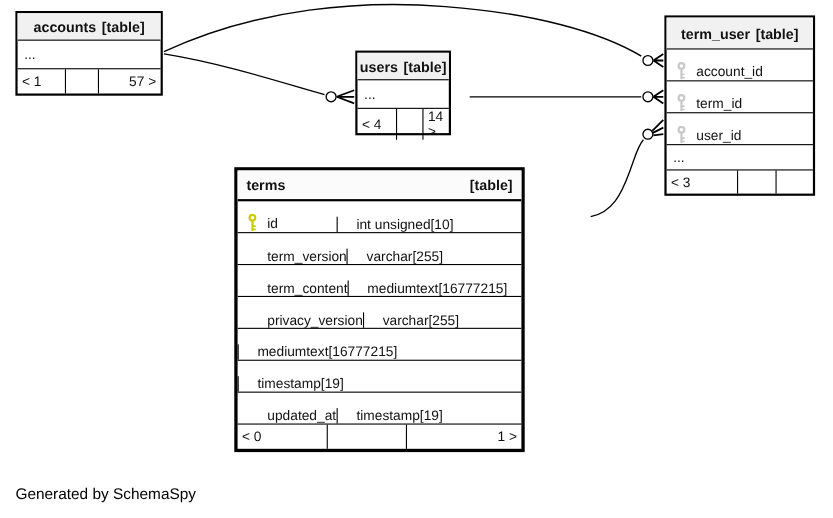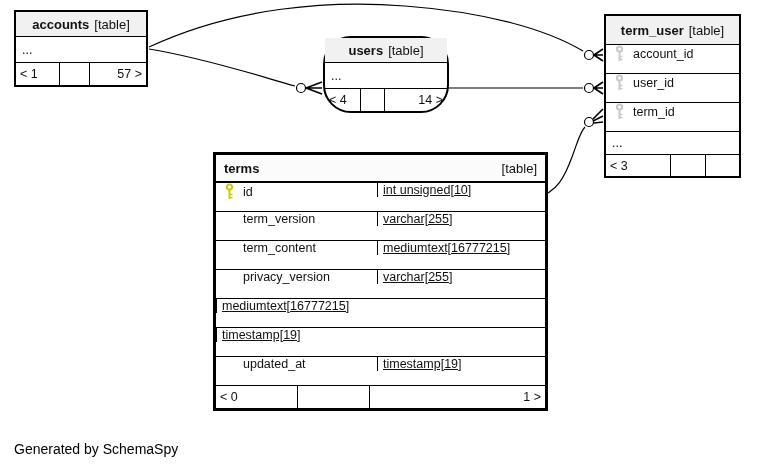--- a/index.html
+++ b/index.html
@@ -46,45 +46,44 @@
     flex: none;
     padding: 0 8px;
   }
   .tbl.focus .tbl-hdr {
     background: var(--focus-header-bg);
     justify-content: space-between;
     border-bottom-width: 2px;
     height: 28px;
   }
   .tbl-title { font-weight: bold; }
-  .tbl-tag { font-weight: normal; text-align: right; }
+  .tbl-tag { font-weight: bold; text-align: right; }
 
   .col-row {
     display: flex;
-    align-items: flex-start;
+    align-items: flex-end;
     border-bottom: 1px solid var(--border);
     font-size: 12.5px;
     height: 29px;
     flex: none;
   }
   .name-cell {
     display: flex;
     align-items: center;
     padding-left: 8px;
     flex: 1;
   }
   .key-slot { width: 11px; margin-right: 8px; flex: none; display: inline-flex; }
   .type-cell {
     border-left: 1px solid var(--border);
     display: flex;
     align-items: center;
-    padding-left: 5px;
+    padding-left: 17px;
     width: 168px;
     flex: none;
-    text-decoration: underline;
   }
   .key-primary { color: var(--primary-key-icon); }
   .key-foreign { color: var(--foreign-key-icon); }
 
   .ellipsis-row {
     border-bottom: 1px solid var(--border);
     display: flex;
     align-items: center;
     padding-left: 6px;
     font-size: 12.5px;
@@ -95,23 +94,23 @@
   .nav-cell {
     display: flex;
     align-items: center;
     padding: 0 4px;
     border-right: 1px solid var(--border);
   }
   .nav-cell:last-child { border-right: none; flex: 1; justify-content: flex-end; }
 
   
   #tbl-accounts  { left: 14px;  top: 10px;  width: 134px; height: 77px; }
-  #tbl-users     { left: 323px; top: 36px;  width: 126px; height: 77px; border-radius: 28px; }
+  #tbl-users     { left: 323px; top: 46px;  width: 87px; height: 77px; }
   #tbl-term-user { left: 604px; top: 14px;  width: 137px; height: 164px; }
-  #tbl-terms     { left: 213px; top: 152px; width: 335px; height: 259px; }
+  #tbl-terms     { left: 213px; top: 152px; width: 264px; height: 259px; }
 
   #tbl-accounts .tbl-hdr,  #tbl-users .tbl-hdr  { height: 25px; }
   #tbl-accounts .ellipsis-row, #tbl-users .ellipsis-row { height: 26px; }
   #tbl-term-user .tbl-hdr { height: 29px; }
   #tbl-term-user .ellipsis-row { height: 23px; }
   #tbl-terms .col-row { height: 29px; }
 
   #tbl-accounts .nav-a { width: 44px; }
   #tbl-accounts .nav-b { width: 30px; }
   #tbl-users .nav-a { width: 36px; }
@@ -212,34 +211,34 @@
     <div class="col-row">
       <div class="name-cell">
         <span class="key-slot key-foreign">
           <svg width="11" height="17" viewBox="0 0 11 17">
               <circle cx="5.5" cy="4" r="2.6" fill="none" stroke="currentColor" stroke-width="2"></circle>
               <line x1="5.5" y1="6.8" x2="5.5" y2="16" stroke="currentColor" stroke-width="2"></line>
               <line x1="5.5" y1="11.5" x2="8.5" y2="11.5" stroke="currentColor" stroke-width="1.5"></line>
               <line x1="5.5" y1="14.5" x2="8.5" y2="14.5" stroke="currentColor" stroke-width="1.5"></line>
             </svg>
         </span>
-        <span>user_id</span>
+        <span>term_id</span>
       </div>
     </div>
     <div class="col-row">
       <div class="name-cell">
         <span class="key-slot key-foreign">
           <svg width="11" height="17" viewBox="0 0 11 17">
               <circle cx="5.5" cy="4" r="2.6" fill="none" stroke="currentColor" stroke-width="2"></circle>
               <line x1="5.5" y1="6.8" x2="5.5" y2="16" stroke="currentColor" stroke-width="2"></line>
               <line x1="5.5" y1="11.5" x2="8.5" y2="11.5" stroke="currentColor" stroke-width="1.5"></line>
               <line x1="5.5" y1="14.5" x2="8.5" y2="14.5" stroke="currentColor" stroke-width="1.5"></line>
             </svg>
         </span>
-        <span>term_id</span>
+        <span>user_id</span>
       </div>
     </div>
     <div class="ellipsis-row">...</div>
     <div class="nav-row">
       <span class="nav-cell nav-a">&lt; 3</span>
       <span class="nav-cell nav-b"></span>
       <span class="nav-cell"></span>
     </div>
   </div>
 

